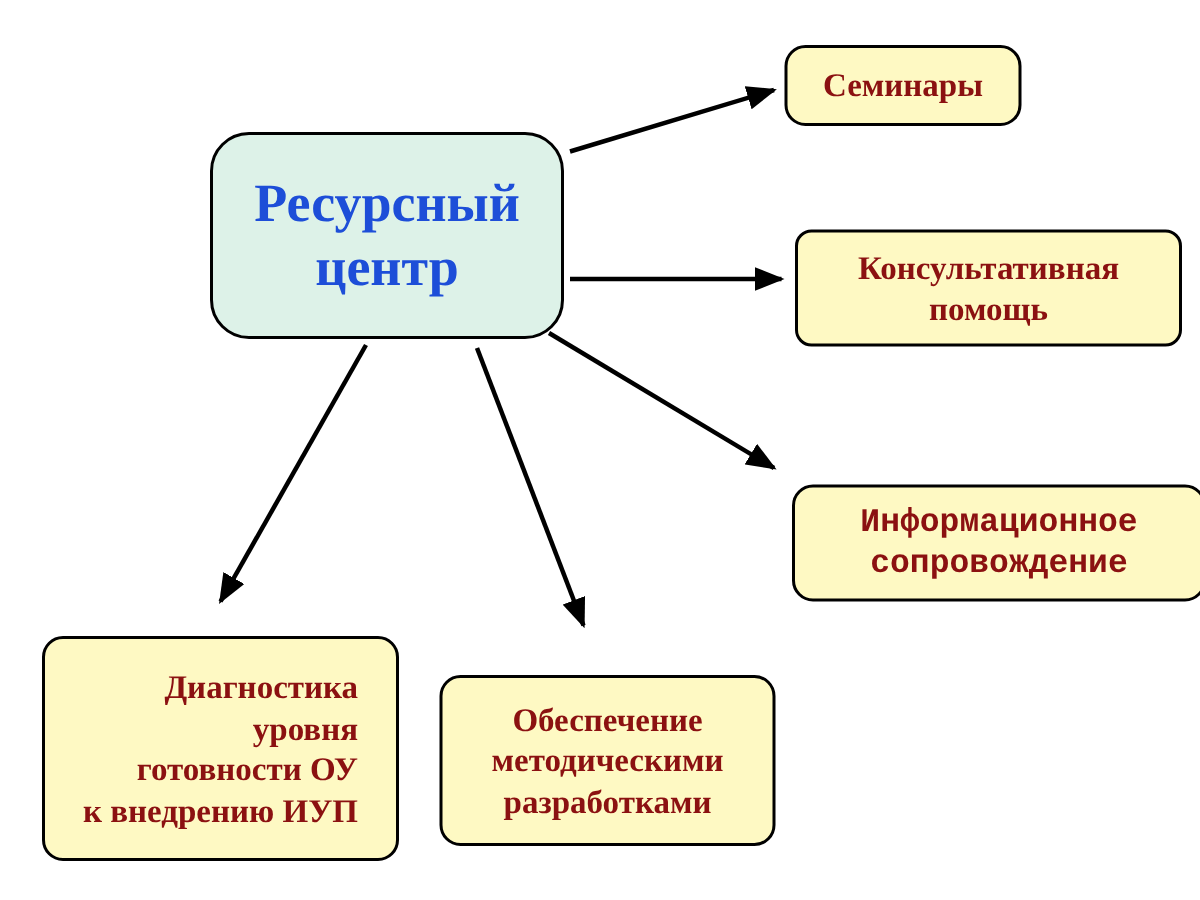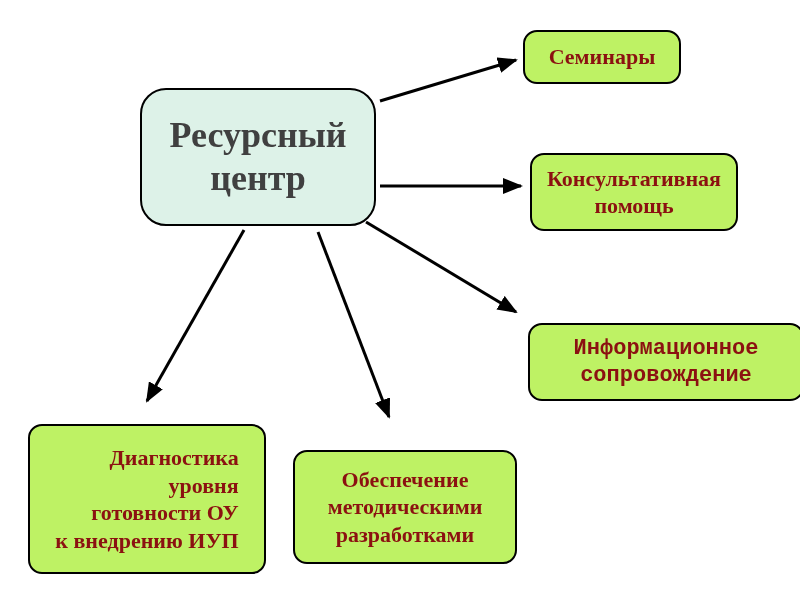--- a/index.html
+++ b/index.html
@@ -21,26 +21,26 @@
     justify-content: center;
     text-align: center;
     font-weight: bold;
     white-space: pre-line;
     box-sizing: border-box;
   }
   .center-node {
     background: #ddf2e8;
     border: 2px solid #000000;
     border-radius: 26px;
-    color: #404040;
+    color: #1d4ed8;
     font-size: 36px;
     line-height: 1.2;
   }
   .leaf {
-    background: #bef264;
+    background: #fef9c3;
     border: 2px solid #000000;
     border-radius: 14px;
     color: #8b1111;
     font-size: 22px;
     line-height: 1.25;
     padding: 4px 8px;
   }
   svg.arrows {
     position: absolute;
     left: 0; top: 0;
@@ -66,21 +66,21 @@
 
   <div class="node center-node" style="left:140px; top:88px; width:236px; height:138px;">
     <span>Ресурсный
 центр</span>
   </div>
 
   <div class="node leaf" style="left:523px; top:30px; width:158px; height:54px;">
     <span>Семинары</span>
   </div>
 
-  <div class="node leaf" style="left:530px; top:153px; width:208px; height:78px;">
+  <div class="node leaf" style="left:530px; top:153px; width:258px; height:78px;border-radius:11px;">
     <span>Консультативная
 помощь</span>
   </div>
 
   <div class="node leaf" style="left:528px; top:323px; width:276px; height:78px;font-family:Liberation Mono, monospace;">
     <span>Информационное
 сопровождение</span>
   </div>
 
   <div class="node leaf" style="left:28px; top:424px; width:238px; height:150px;text-align:right;">

